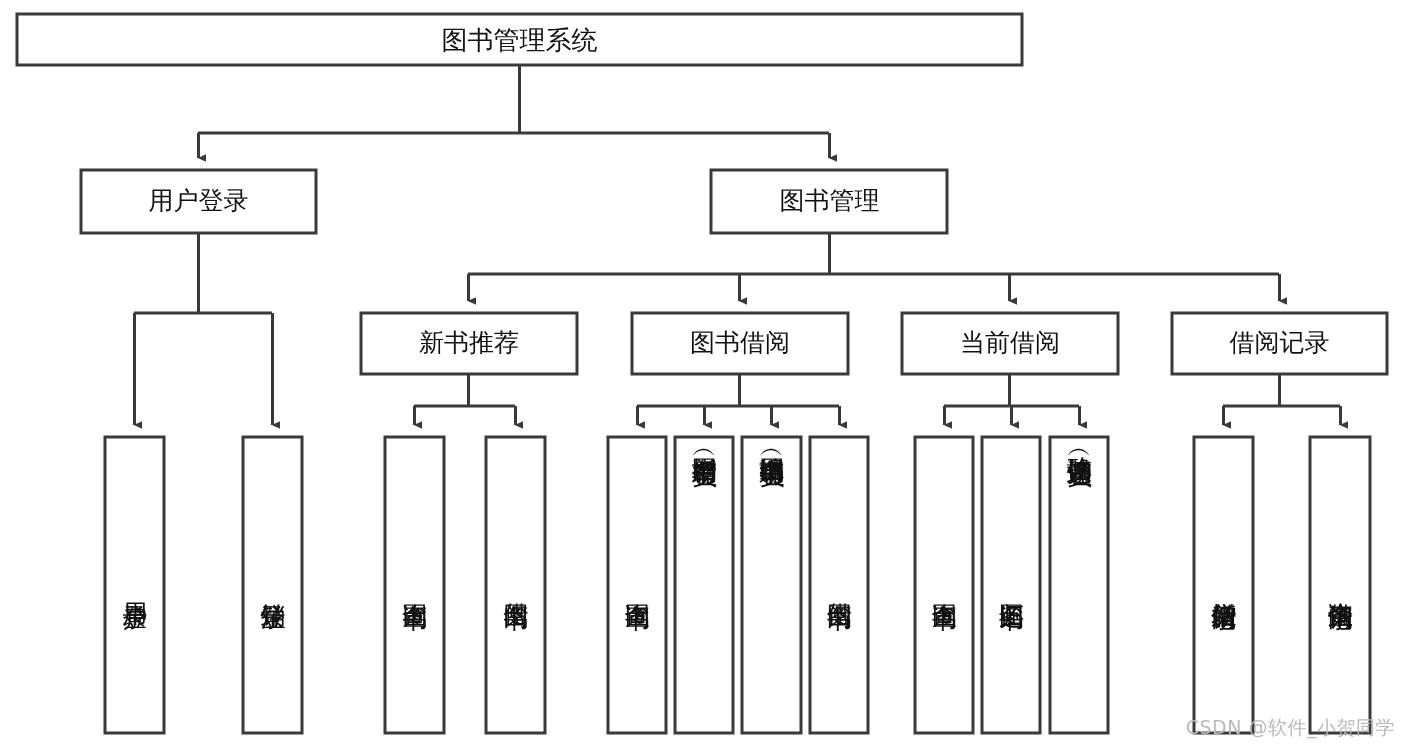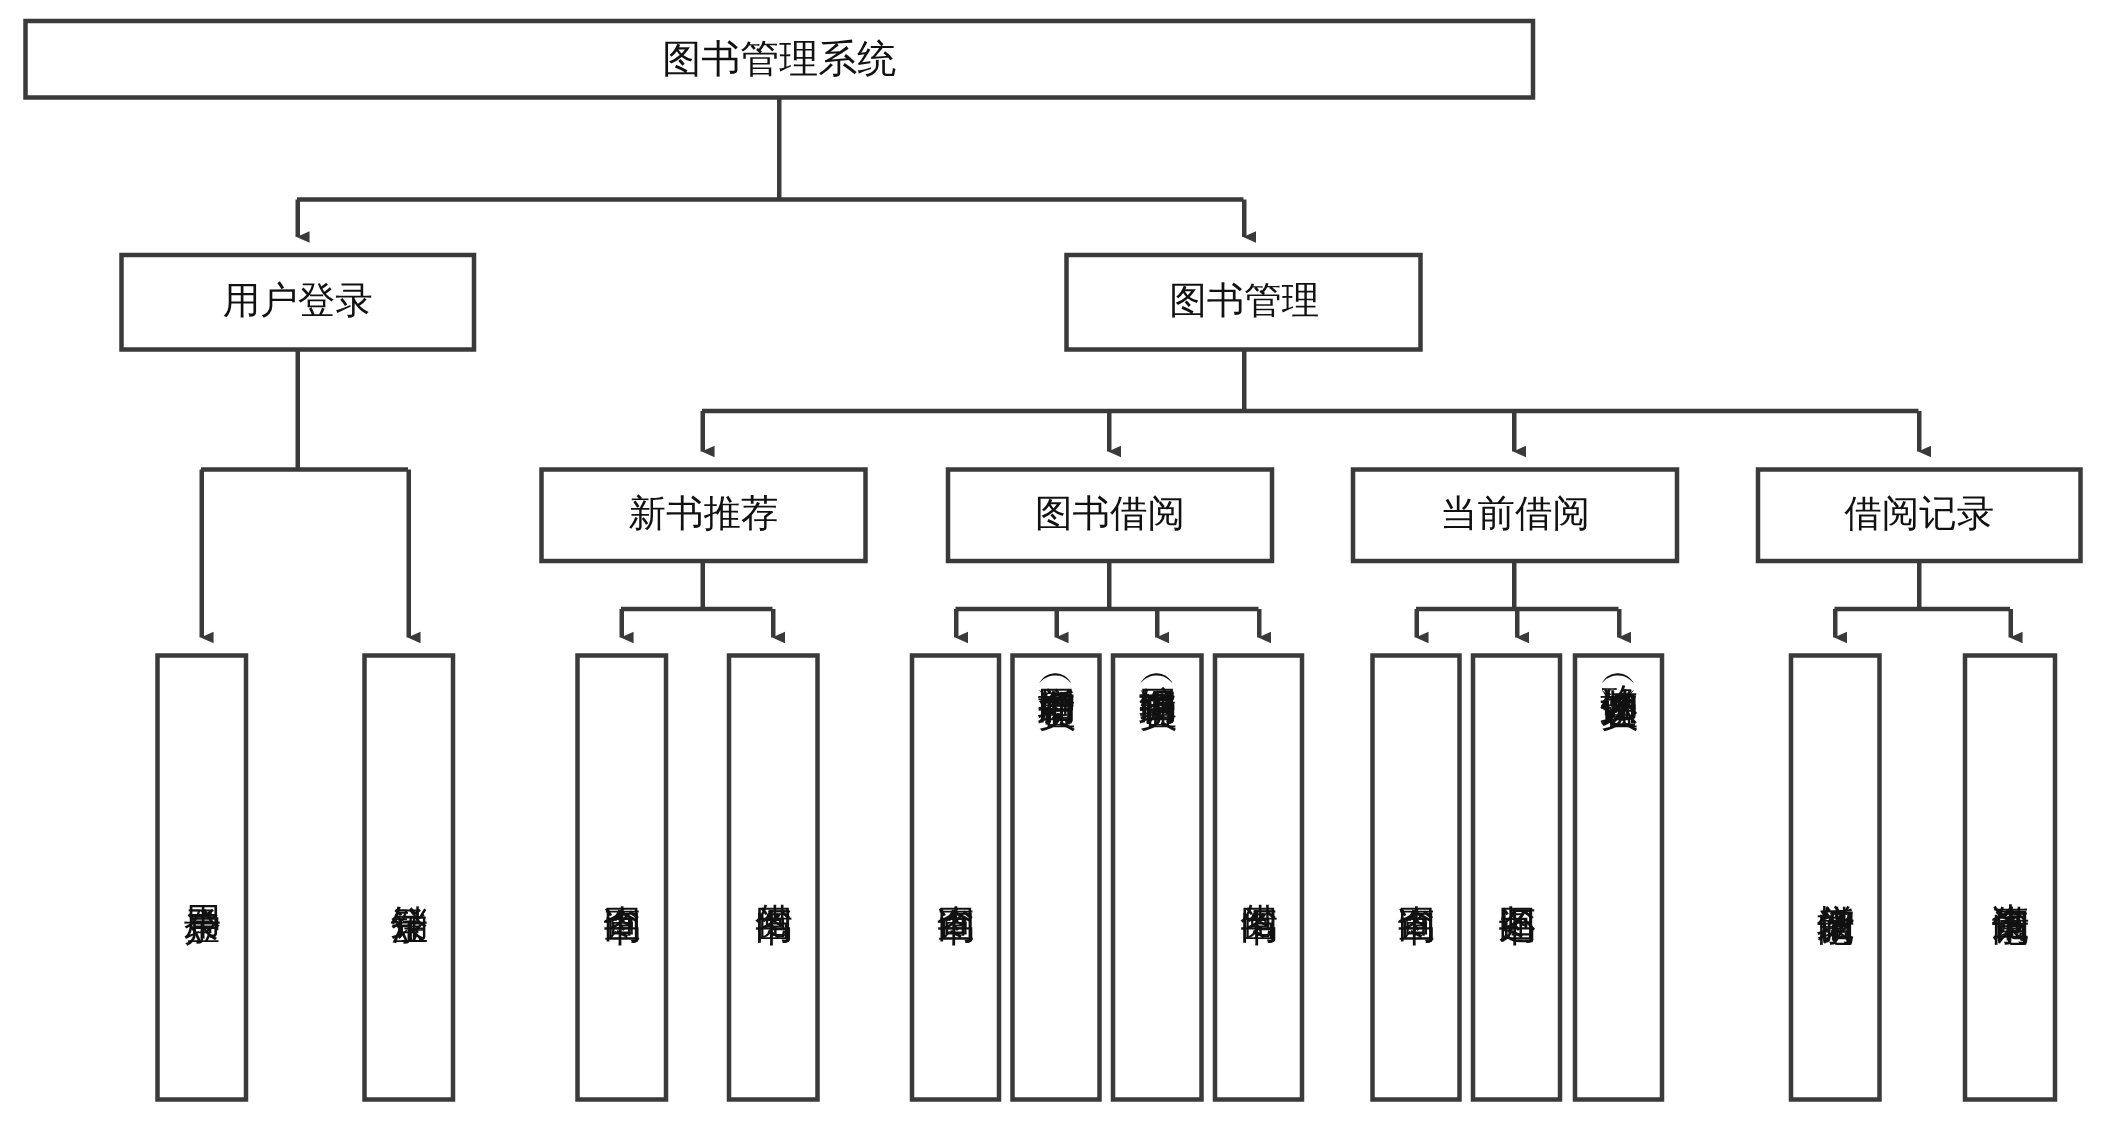--- a/index.html
+++ b/index.html
@@ -238,13 +238,14 @@
   <div class="vlabel-wrap" style="left:1050px; top:437px; width:58px; height:296px; align-items:flex-start;">
     <span class="vlabel">确认归还（管理员）</span>
   </div>
   <div class="vlabel-wrap" style="left:1194px; top:437px; width:59px; height:296px;">
     <span class="vlabel">新增借阅记录</span>
   </div>
   <div class="vlabel-wrap" style="left:1310px; top:437px; width:60px; height:296px;">
     <span class="vlabel">查询借阅记录</span>
   </div>
 
+  <div class="watermark">CSDN @软件_小贺同学</div>
 </div>
 
 </body></html>

